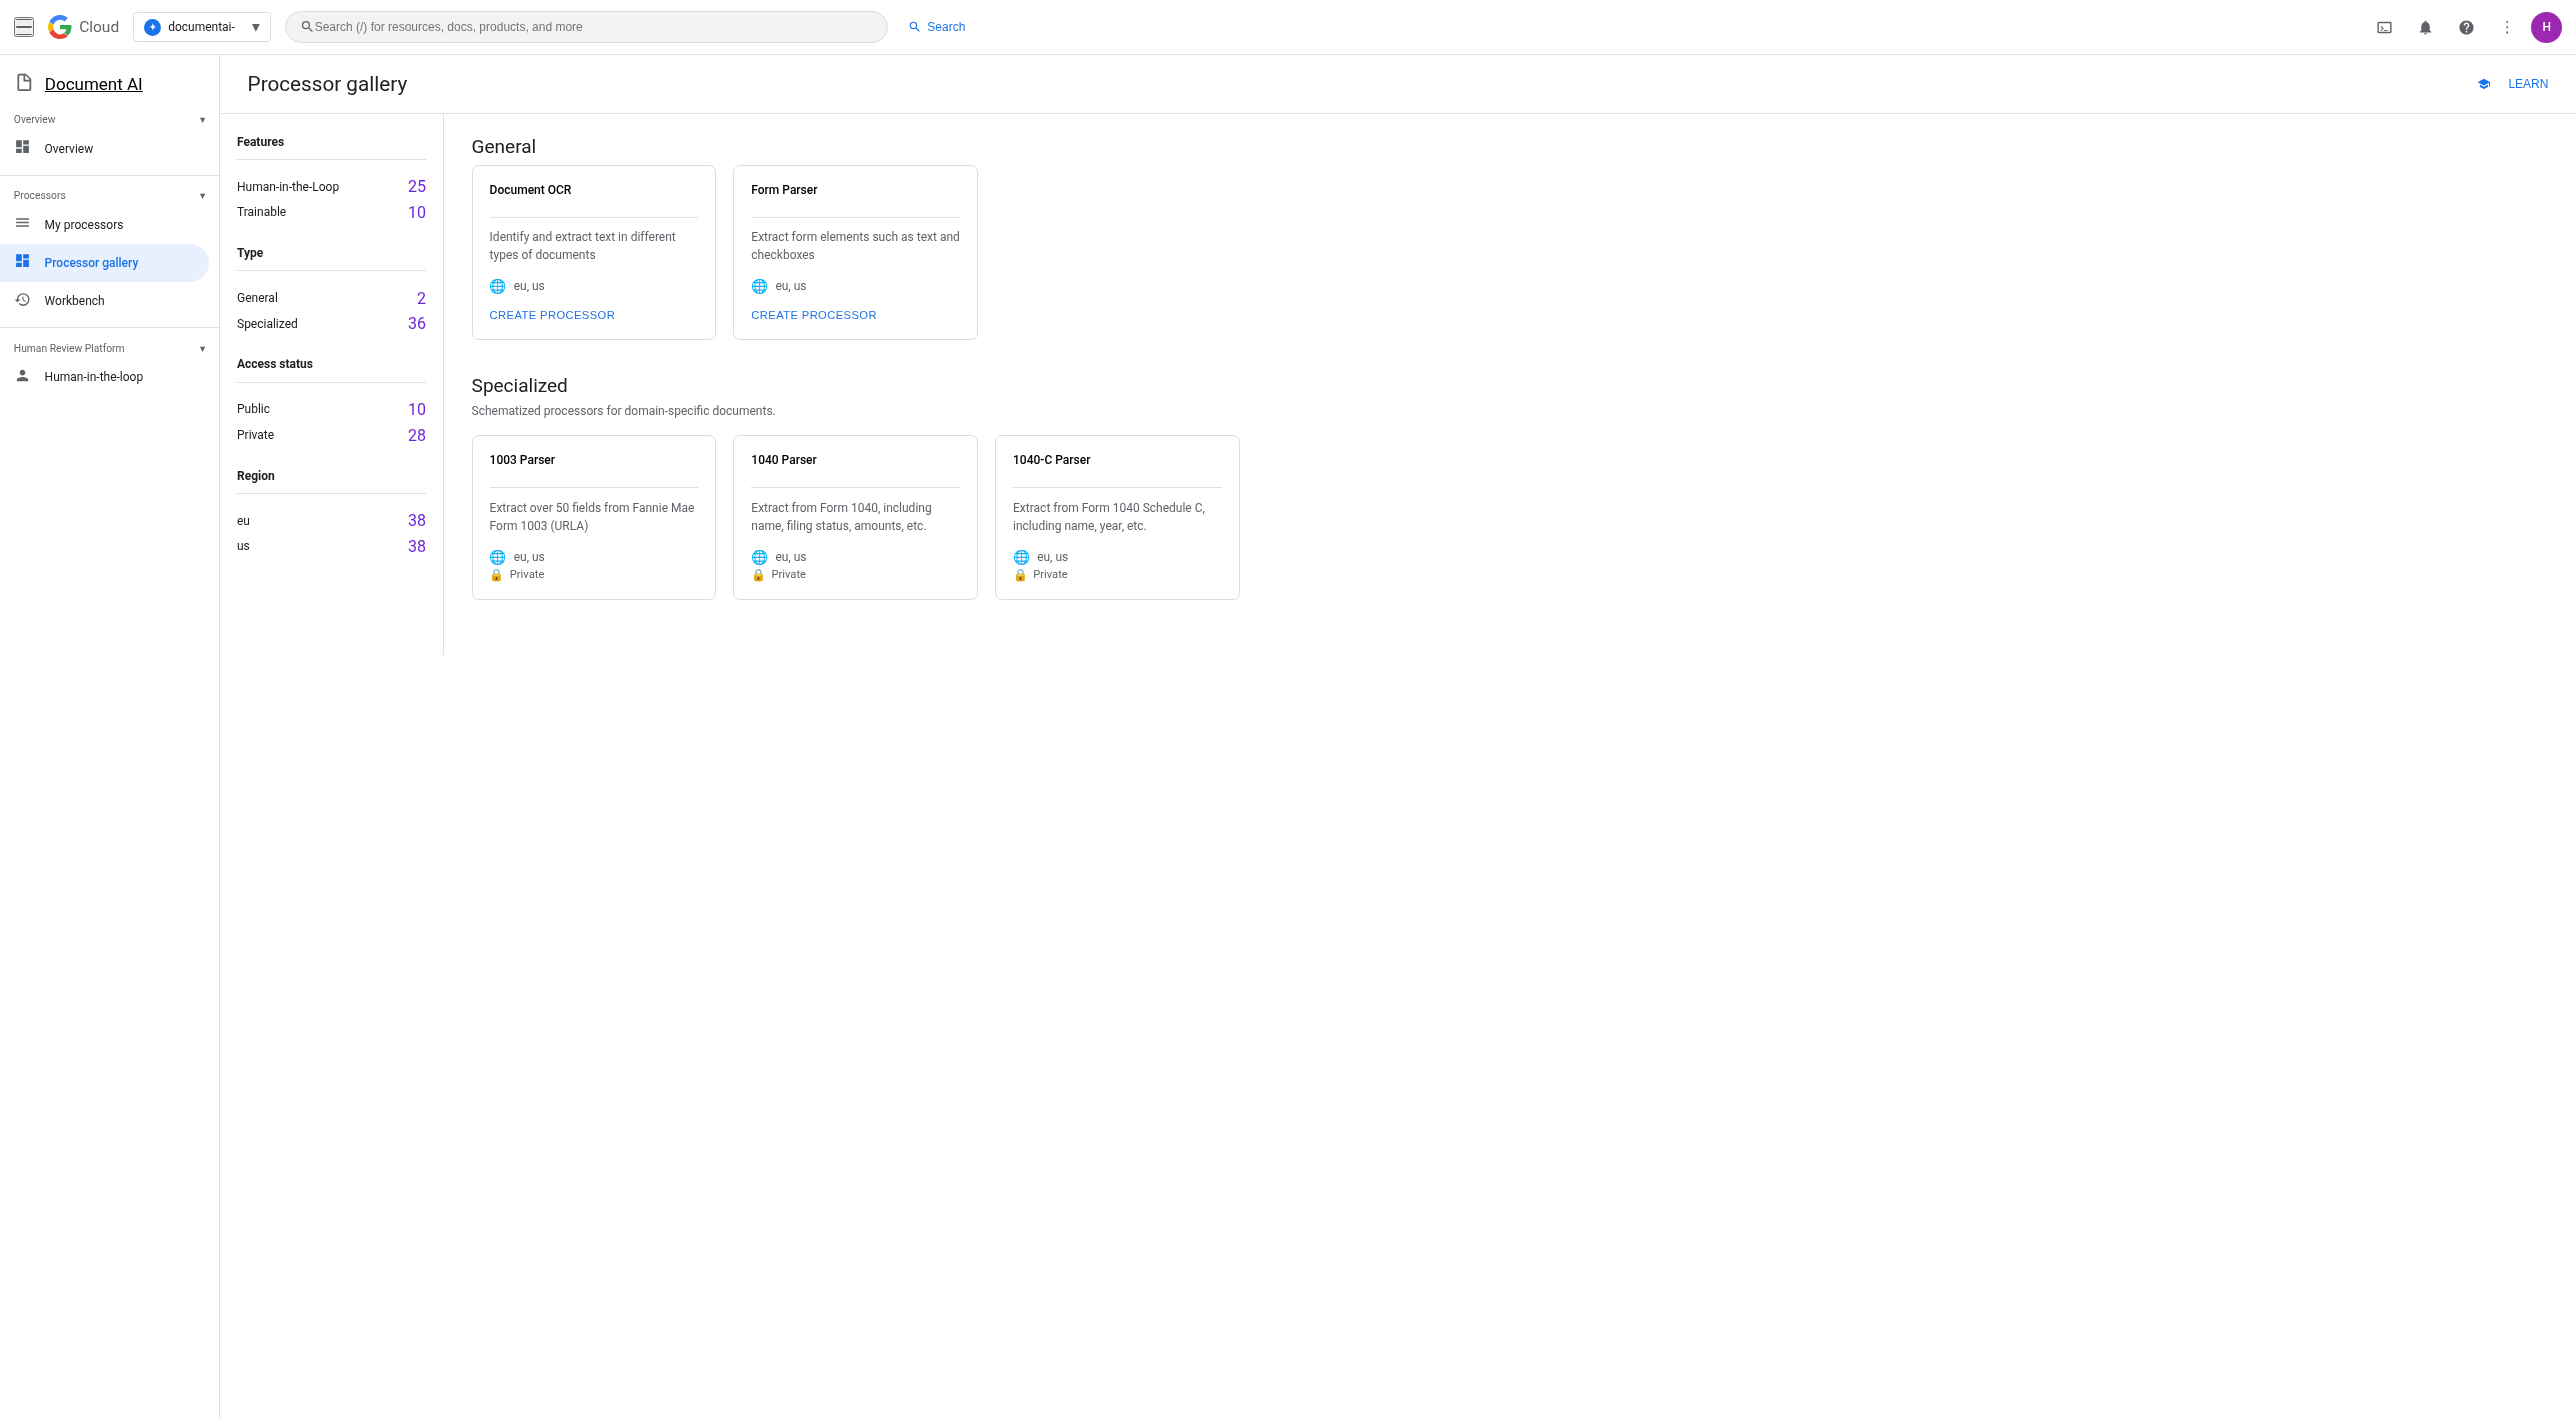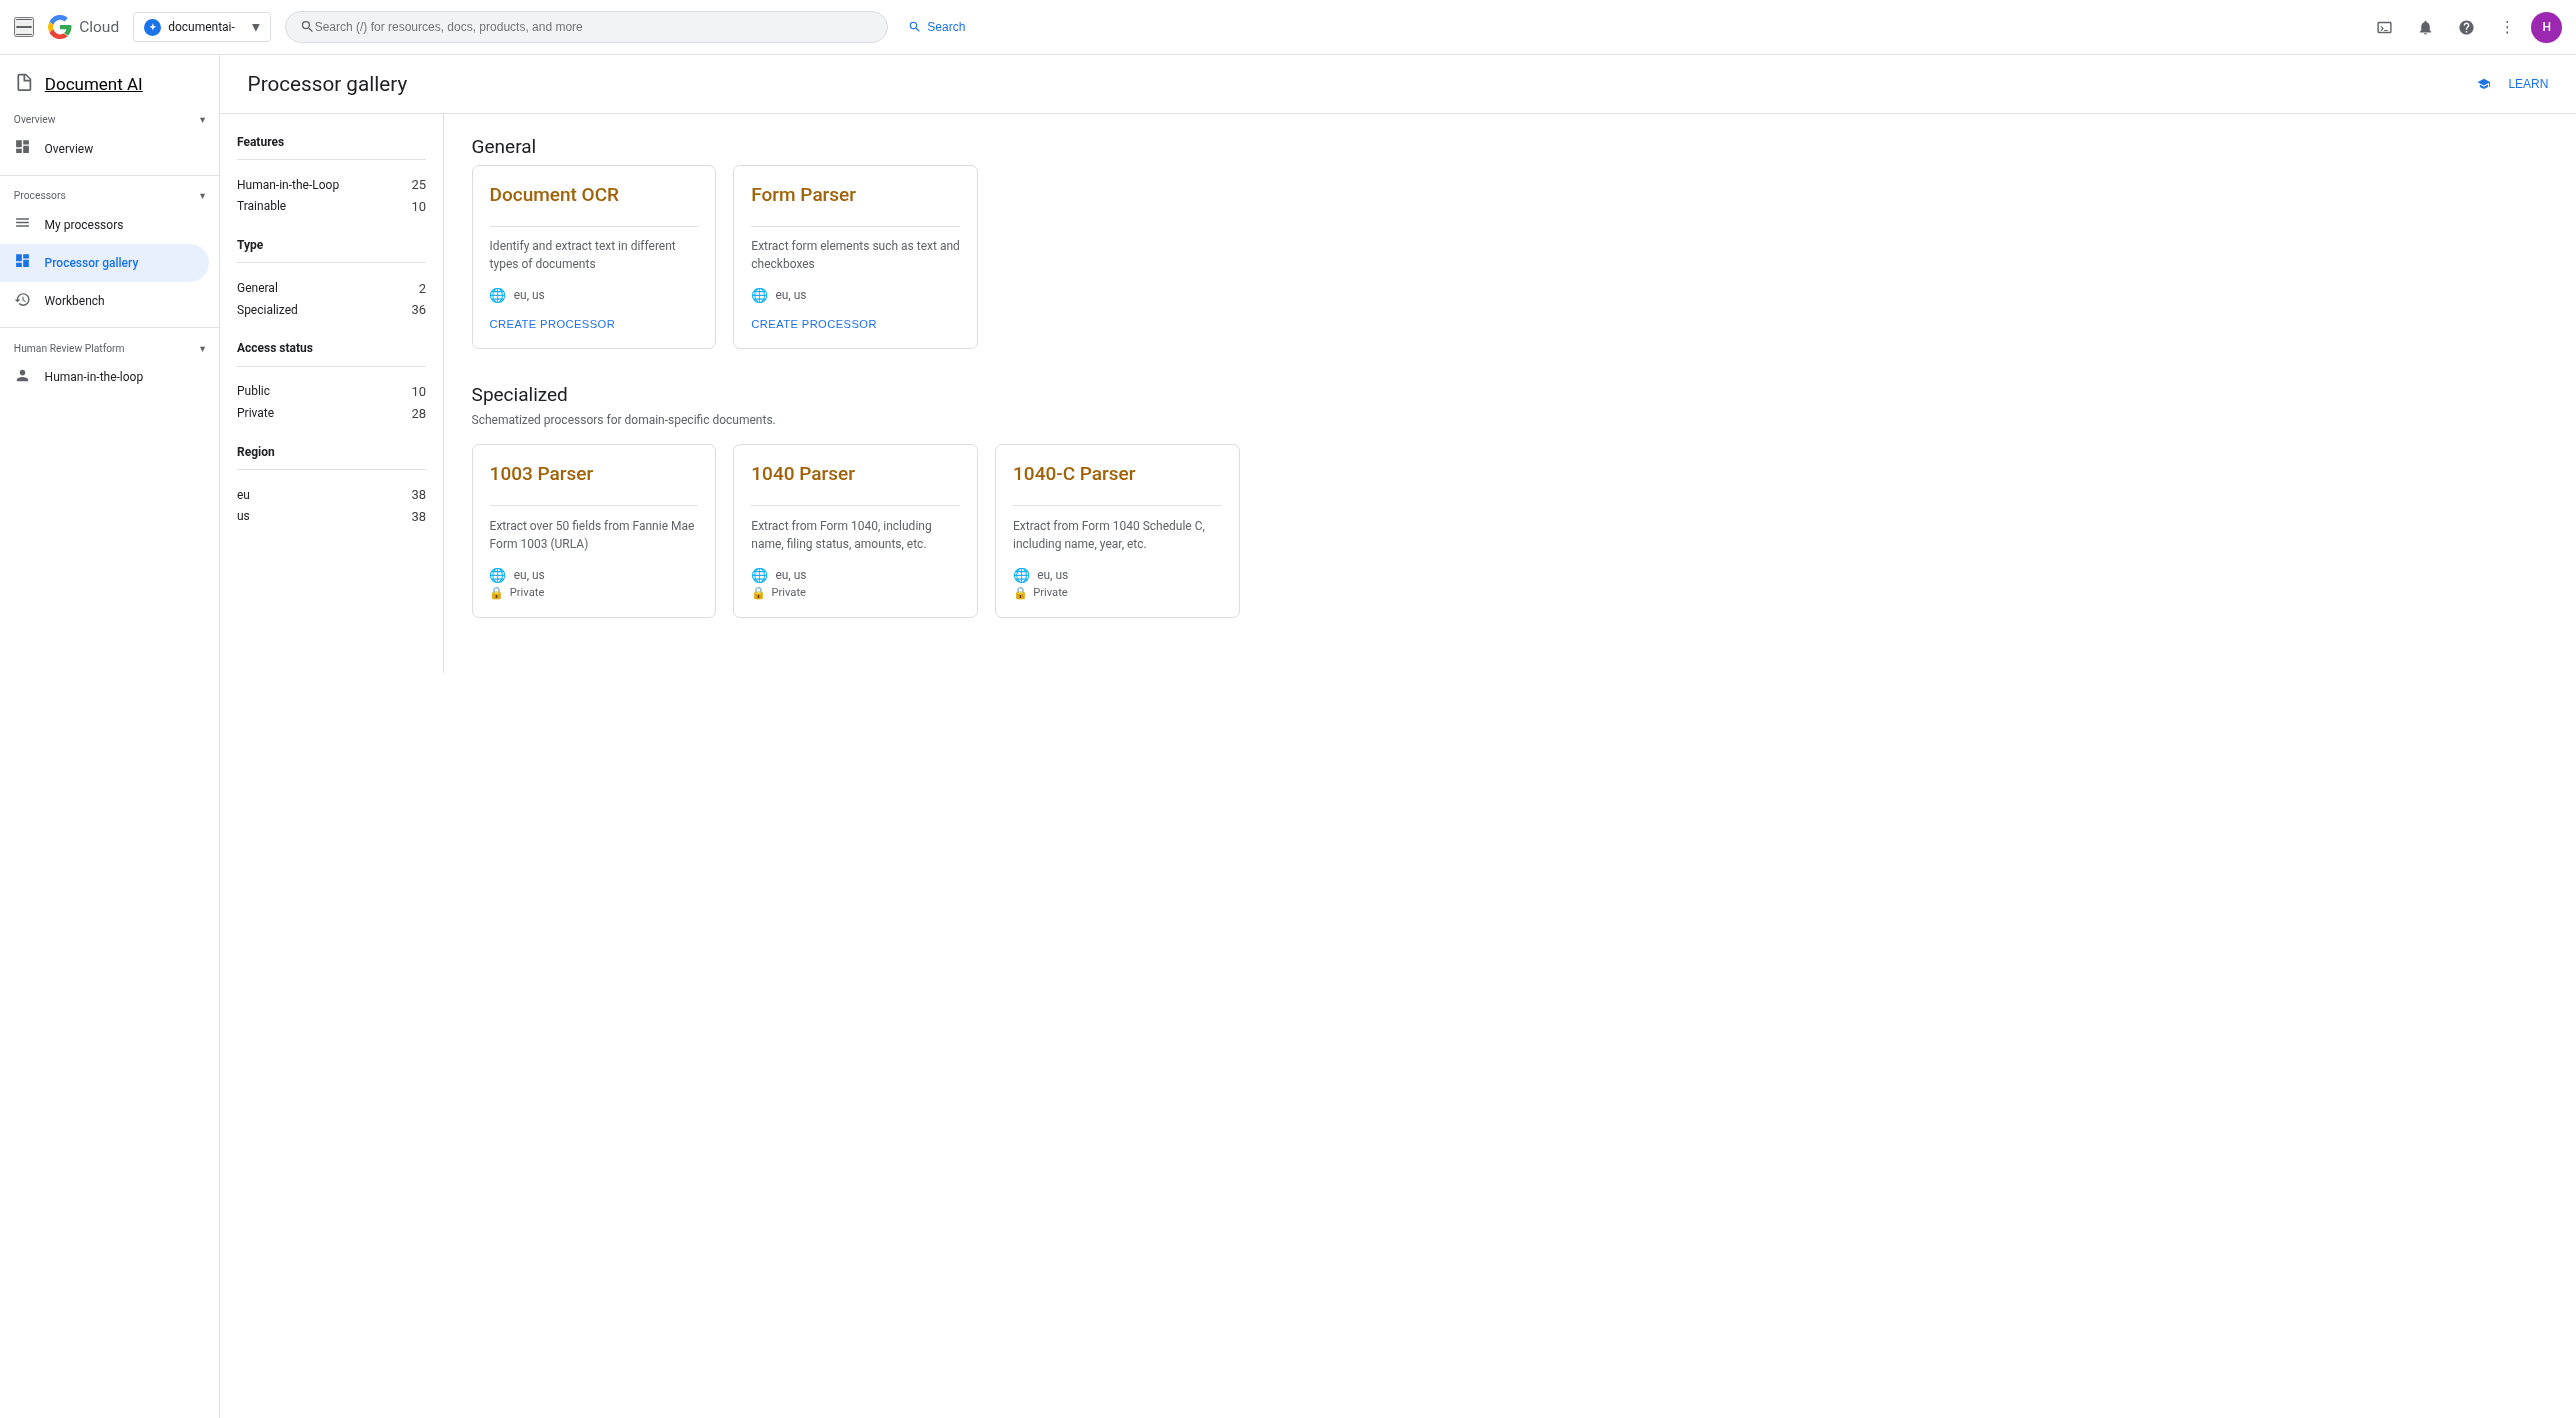--- a/index.html
+++ b/index.html
@@ -81,21 +81,21 @@
     
     .content-area { display: flex; padding: 0; }
 
     
     .filters-panel { width: 224px; flex-shrink: 0; padding: 20.7px 17px; border-right: 0.9px solid #e0e0e0; }
     .filter-section { margin-bottom: 20.7px; }
     .filter-title { font-size: 12px; font-weight: 700; color: #202124; margin-bottom: 10.3px; }
     .filter-divider { border: none; border-top: 0.9px solid #e0e0e0; margin: 0 0 13.8px 0; }
     .filter-item { display: flex; justify-content: space-between; align-items: center; padding: 3.4px 0; cursor: pointer; }
     .filter-item-label { font-size: 12px; color: #202124; }
-    .filter-item-count { font-size: 13px; color: #404040; }
+    .filter-item-count { font-size: 16px; color: #6d28d9; }
 
     
     .gallery-area { flex: 1; padding: 20.7px 27.6px; overflow-y: auto; }
 
     
     .gallery-search {
       display: flex; align-items: center; width: 100%; max-width: 430px;
       border: 0.9px solid #dadce0; border-radius: 3.4px; padding: 6.9px 13.8px; margin-bottom: 20.7px;
       background: #fff;
     }
@@ -110,21 +110,21 @@
     .section-title { font-size: 19px; font-weight: 400; color: #202124; margin-bottom: 6.9px; }
     .section-desc { font-size: 12px; color: #5f6368; margin-bottom: 17px; }
 
     
     .cards-grid { display: grid; grid-template-columns: repeat(auto-fill, minmax(224px, 1fr)); gap: 17px; margin-bottom: 34px; }
     .processor-card {
       border: 0.9px solid #dadce0; border-radius: 6.9px; padding: 17px;
       display: flex; flex-direction: column; background: #fff; cursor: pointer;
       transition: box-shadow 0.2s;
     }
-    .card-title { font-size: 19px; font-weight: 500; color: #a16207; margin-bottom: 10.3px; }
+    .card-title { font-size: 12px; font-weight: 500; color: #000000; margin-bottom: 10.3px; }
     .card-divider { border: none; border-top: 0.9px solid #e0e0e0; margin: 10.3px 0; }
     .card-desc { font-size: 12px; color: #5f6368; line-height: 1.5; flex: 1; margin-bottom: 13.8px; }
     .card-meta { display: flex; align-items: center; gap: 6.9px; margin-bottom: 3.4px; }
     .card-meta-icon { font-size: 13.8px; color: #5f6368; }
     .card-meta-text { font-size: 12px; color: #5f6368; }
     .card-footer { margin-top: 10.3px; }
     .create-processor-btn {
       background: none; border: none; color: #1a73e8; font-size: 11.2px; font-weight: 500;
       cursor: pointer; letter-spacing: 0.4px; padding: 0;
     }

